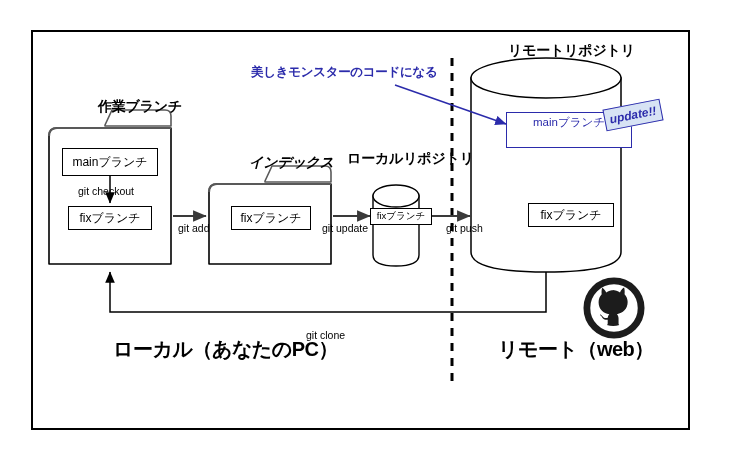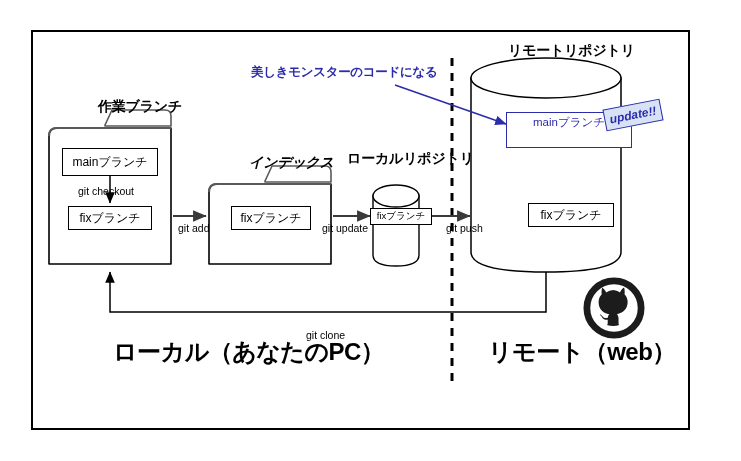--- a/index.html
+++ b/index.html
@@ -61,21 +61,21 @@
     white-space: nowrap;
   }
   .edge-label {
     position: absolute;
     font-size: 10.5px;
     color: #000000;
     white-space: nowrap;
   }
   .zone-label {
     position: absolute;
-    font-size: 24px;
+    font-size: 20px;
     font-weight: bold;
     color: #000000;
     white-space: nowrap;
     letter-spacing: -0.5px;
   }
 
   
   .annot-blue {
     position: absolute;
     font-size: 12.5px;
@@ -219,15 +219,15 @@
                -1.9 0.6-4.2 0.4-5.5-1.6 -0.9-1.4-2.1-1.9-2.1-1.9 -1.2-0.1-0.1 0.9-0.1 0.9
                0.9 0.6 1.5 1.6 1.9 2.4 1.1 2.3 4.0 2.6 5.7 2.2v3.9c0 0.7-0.3 1.3-0.8 1.6
                2.0 0.6 4.1 1.0 6.4 1.0h0.1c2.2 0 4.3-0.4 6.3-1.0 -0.5-0.3-0.8-0.9-0.8-1.6v-5.3
                c0-1.8-0.7-3.3-1.7-4.3 6.1-1.1 11.1-5.2 11.1-12.5 0-3.1-1.2-5.9-3.2-8.1
                0.3-2.3 0.2-4.8-0.5-6.9 -1.6 0.9-3.3 2.7-4.2 5.1 -2.1-1.6-4.9-2.6-8.0-2.6z" fill="#1c1c1c"></path>
     </svg>
   </div>
 
   <div class="zone-label" style="left:113px; top:336px;">ローカル（あなたのPC）</div>
 
-  <div class="zone-label" style="left:488px; top:336px;">リモート（web）</div>
+  <div class="zone-label" style="left:498px; top:336px;">リモート（web）</div>
 
 </div>
 
 </body></html>

